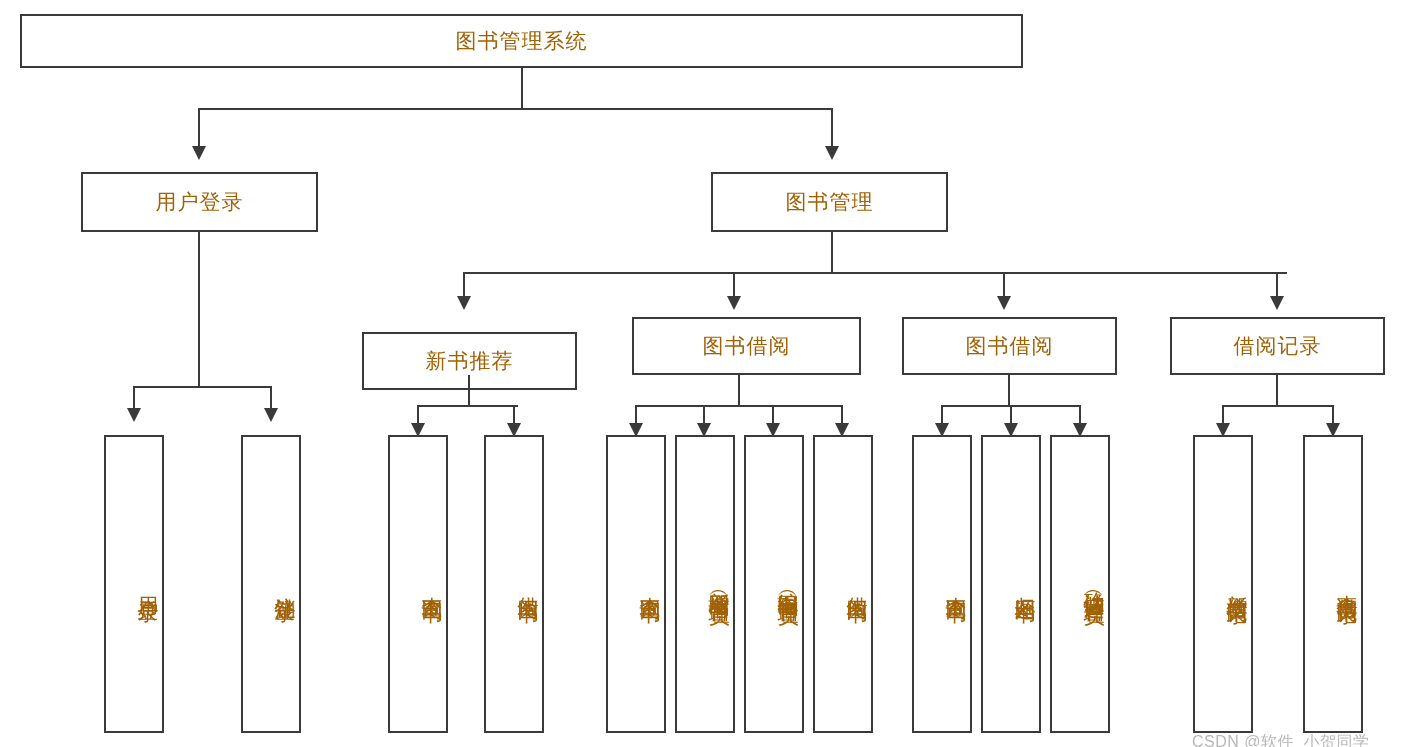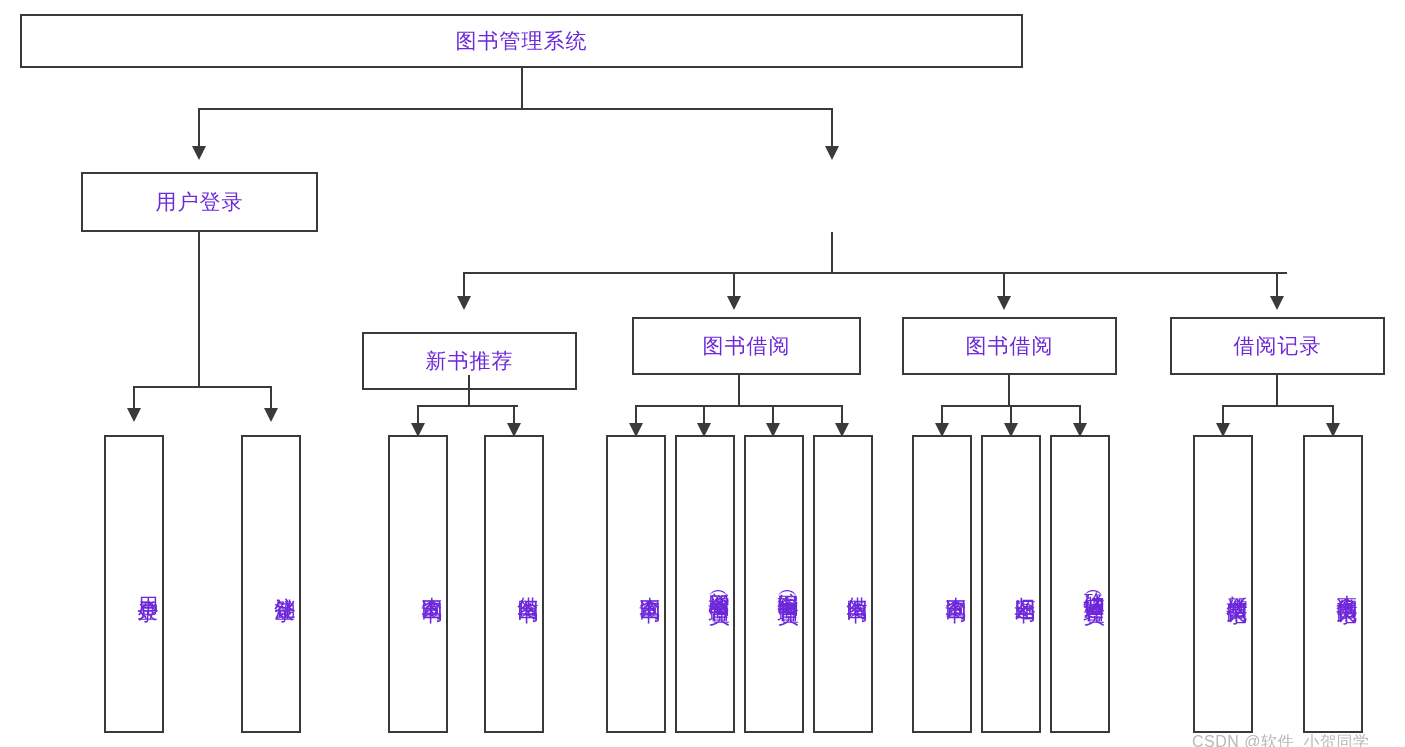--- a/index.html
+++ b/index.html
@@ -18,21 +18,21 @@
     overflow: hidden;
   }
   .node {
     position: absolute;
     box-sizing: border-box;
     border: 2px solid #3a3a3a;
     background: #ffffff;
     display: flex;
     align-items: center;
     justify-content: center;
-    color: #6d28d9;
+    color: #a16207;
   }
   .node.h {
     font-size: 21px;
     letter-spacing: 1px;
   }
   .node.leaf {
     writing-mode: vertical-rl;
     text-orientation: upright;
     font-size: 21px;
     line-height: 1.32;
@@ -82,20 +82,23 @@
 
   <div class="line hline" style="left:199px; top:108px; width:634px;"></div>
 
   <div class="line vline" style="left:198px; top:108px; height:38px;"></div>
   <div class="arrow" style="left:192px; top:146px;"></div>
   <div class="line vline" style="left:831px; top:108px; height:38px;"></div>
   <div class="arrow" style="left:825px; top:146px;"></div>
 
   <div class="node h" style="left:81px; top:172px; width:237px; height:60px;">
     <span>用户登录</span>
+  </div>
+  <div class="node h" style="left:711px; top:172px; width:237px; height:60px;">
+    <span>图书管理</span>
   </div>
 
   <div class="line vline" style="left:198px; top:232px; height:154px;"></div>
   <div class="line hline" style="left:133px; top:386px; width:137px;"></div>
   <div class="line vline" style="left:133px; top:386px; height:22px;"></div>
   <div class="arrow" style="left:127px; top:408px;"></div>
   <div class="line vline" style="left:270px; top:386px; height:22px;"></div>
   <div class="arrow" style="left:264px; top:408px;"></div>
 
   <div class="line vline" style="left:831px; top:232px; height:40px;"></div>

